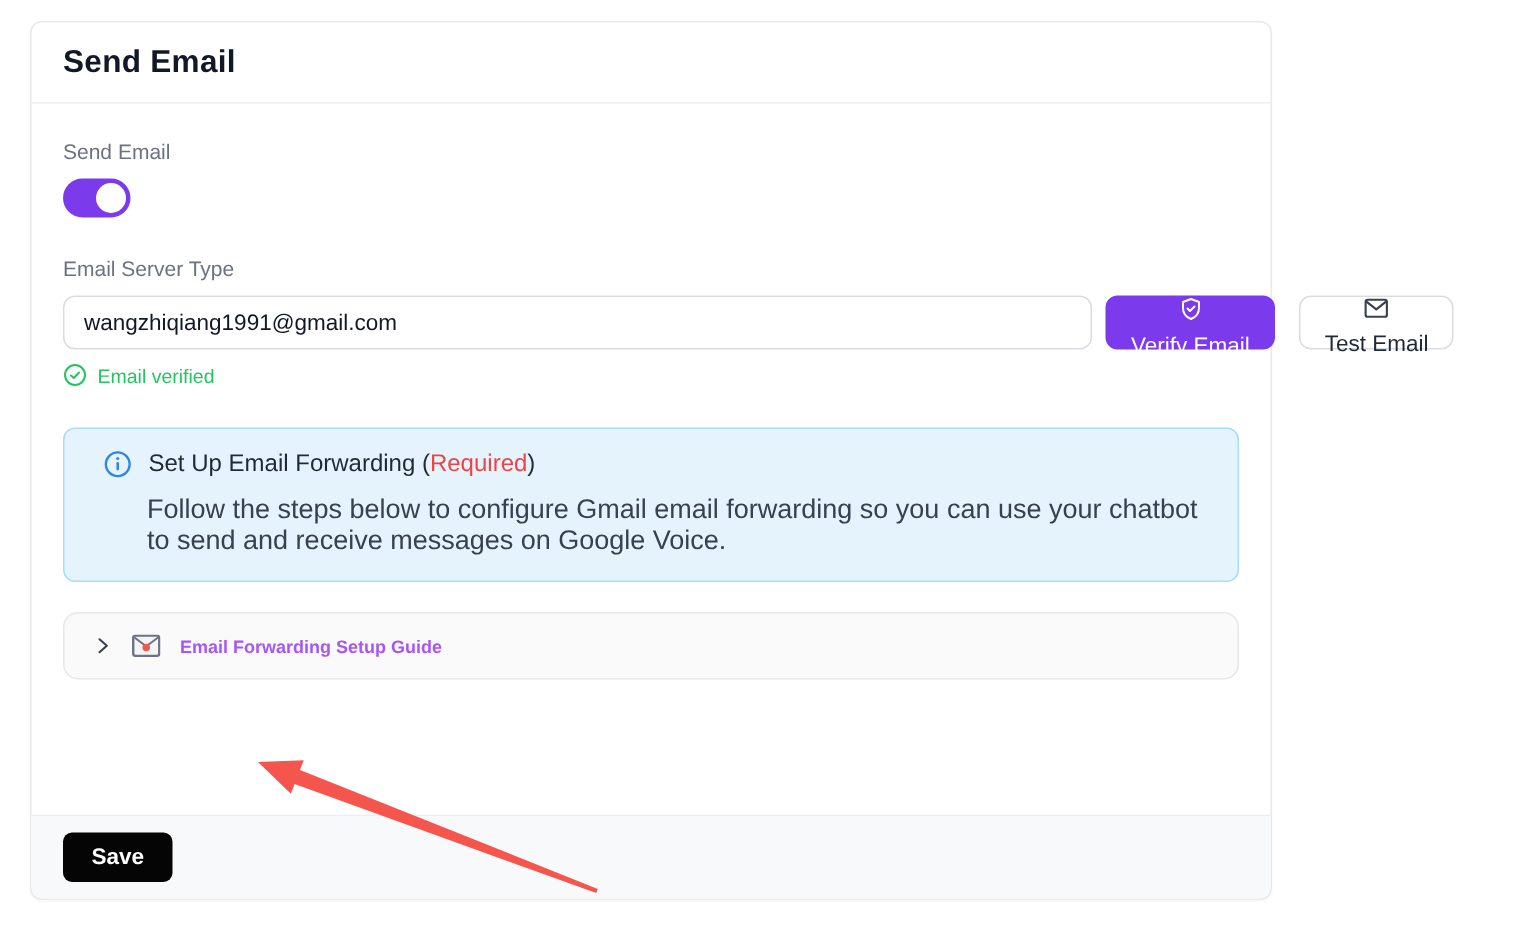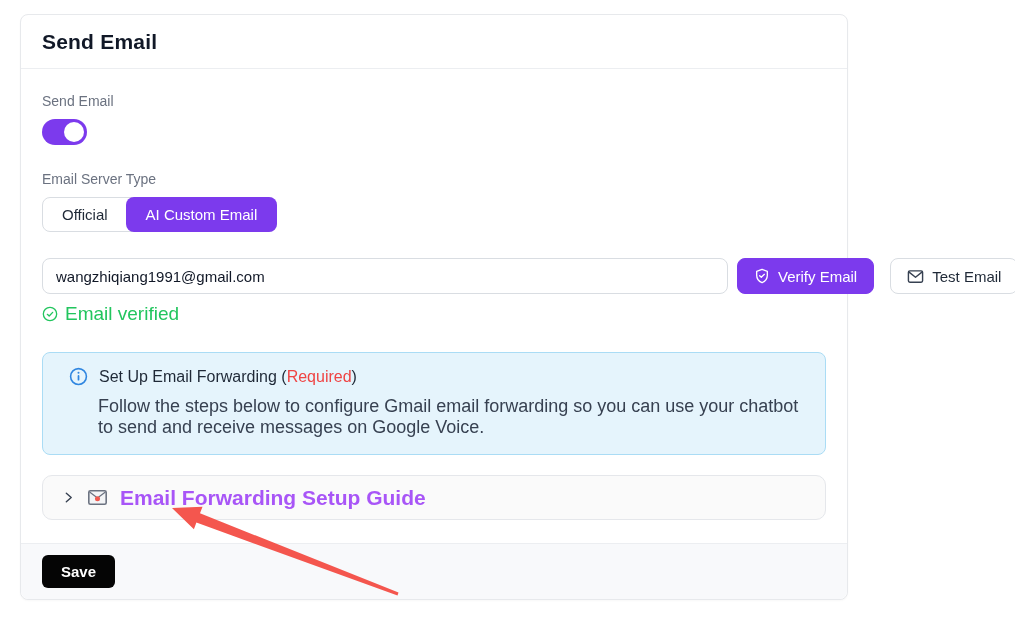--- a/index.html
+++ b/index.html
@@ -103,39 +103,40 @@
     height: 36px;
     display: inline-flex;
     align-items: center;
     gap: 8px;
     font-size: 15px;
     border-radius: 8px;
     padding: 0 16px;
     cursor: pointer;
     font-family: inherit;
     white-space: nowrap;
+    flex-direction: column;
   }
   .btn-verify {
     margin-left: 9px;
     background: #7c3aed;
     color: #fff;
     border: 1px solid #7c3aed;
   }
   .btn-test {
     margin-left: 16px;
     background: #fff;
     color: #1f2937;
     border: 1px solid #d9dde2;
   }
   .verified {
     display: flex;
     align-items: center;
     gap: 7px;
     margin-top: 9px;
-    font-size: 19px;
+    font-size: 13px;
     color: #22c55e;
   }
   
   .alert {
     margin-top: 27px;
     background: #e5f4fc;
     border: 1px solid #aadcf5;
     border-radius: 8px;
     padding: 14px 18px 16px 26px;
   }
@@ -162,21 +163,21 @@
     border-radius: 10px;
     height: 45px;
     display: flex;
     align-items: center;
     padding: 0 19px;
     cursor: pointer;
     gap: 13px;
   }
   .chevron { color: #374151; display: flex; }
   .guide-label {
-    font-size: 21px;
+    font-size: 12px;
     font-weight: 700;
     color: #a855f7;
   }
   
   .card-footer {
     height: 56px;
     background: #f8f9fb;
     border-top: 1px solid #eceef1;
     border-radius: 0 0 8px 8px;
     display: flex;
@@ -214,24 +215,20 @@
   </div>
 
   <div class="card-body">
 
     <div class="field-label">Send Email</div>
     <div class="toggle">
       <div class="toggle-knob"></div>
     </div>
 
     <div class="field-label">Email Server Type</div>
-    <div class="segmented">
-      <button class="seg-btn">Official</button>
-      <button class="seg-btn active">AI Custom Email</button>
-    </div>
 
     <div class="email-row">
       <input class="email-input" type="text" value="wangzhiqiang1991@gmail.com" style="">
       <button class="btn btn-verify">
         <span class="icon">
           <svg width="16" height="16" viewBox="0 0 24 24" fill="none" stroke="#ffffff" stroke-width="2" stroke-linecap="round" stroke-linejoin="round">
             <path d="M12 2 L20 5 V11 C20 16.5 16.5 20.3 12 22 C7.5 20.3 4 16.5 4 11 V5 Z"></path>
             <path d="M8.5 11.5 L11 14 L15.5 9.5"></path>
           </svg>
         </span>

